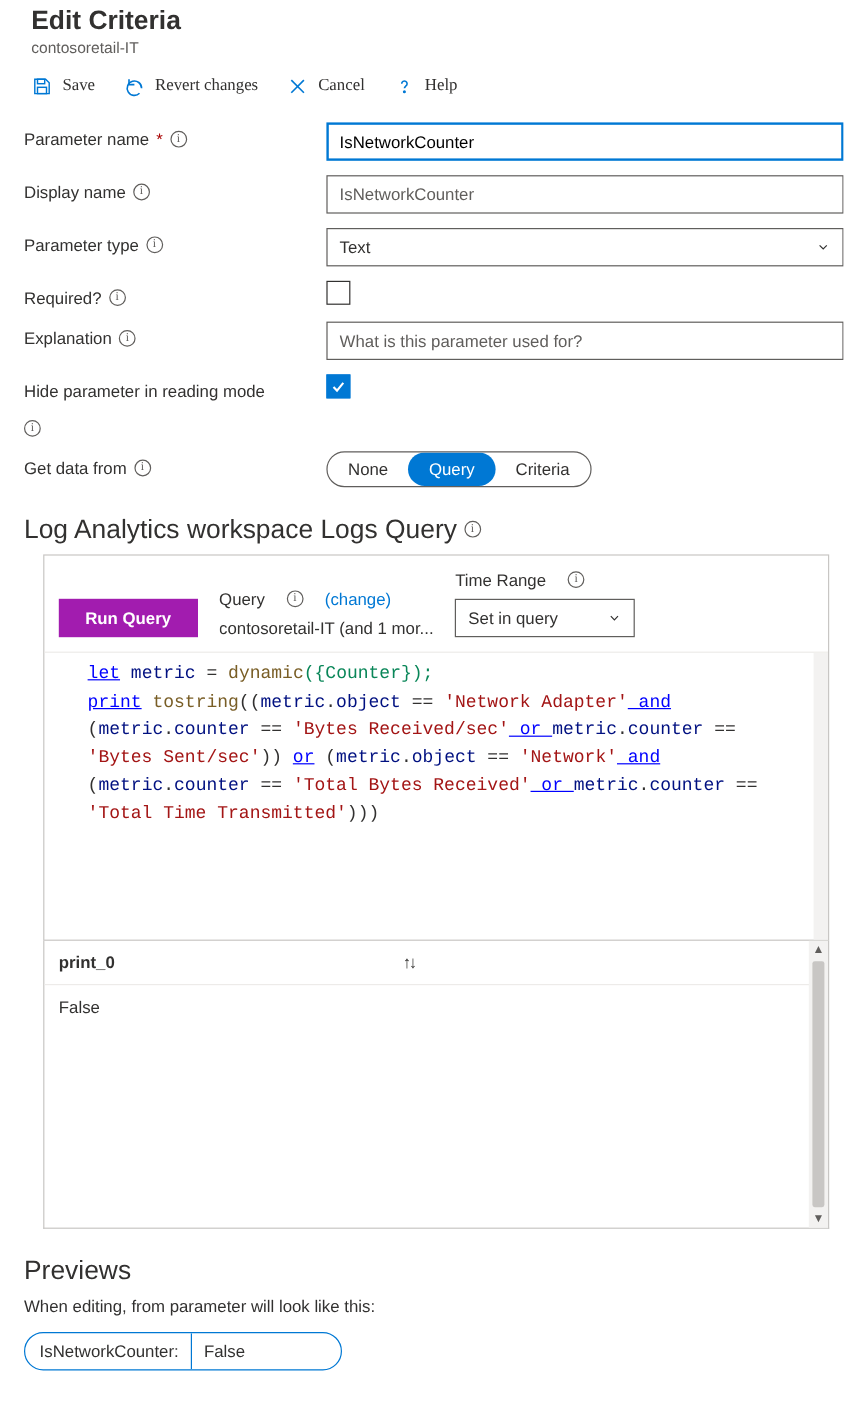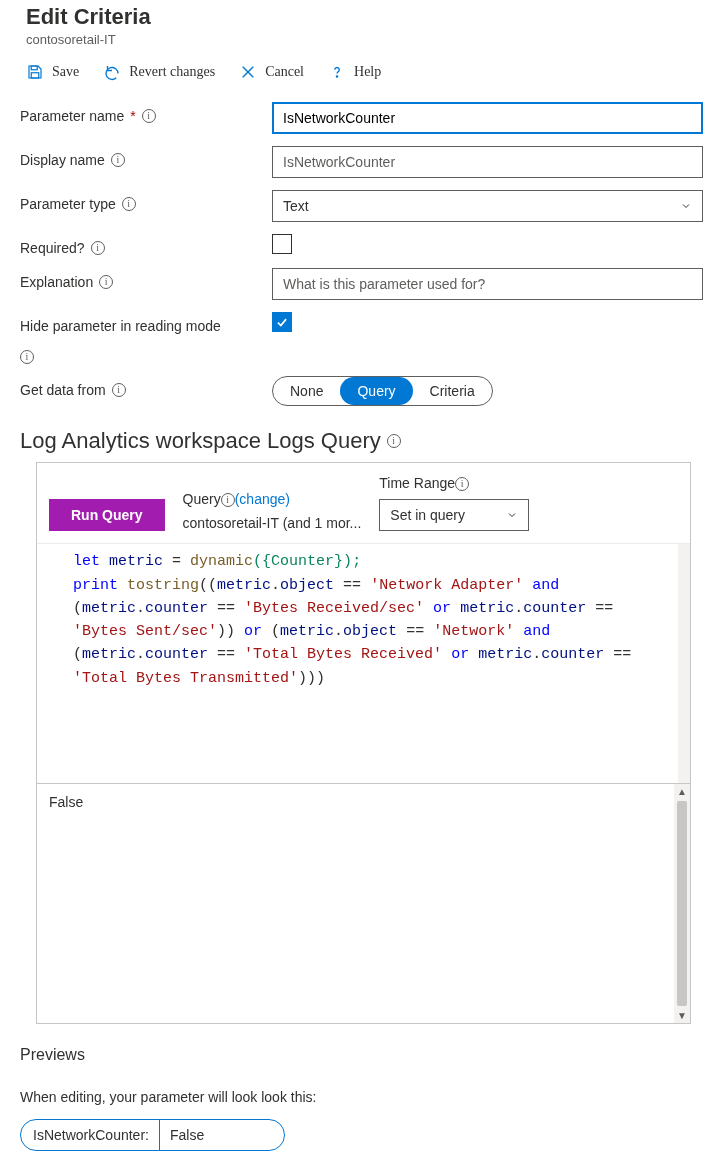--- a/index.html
+++ b/index.html
@@ -139,21 +139,21 @@
     margin: 0 12px 0 36px;
     border:1px solid #c8c6c4;
   }
   .query-toolbar {
     display:flex;
     align-items:flex-end;
     gap: 18px;
     padding: 10px 12px 12px 12px;
   }
   .qt-col { display:flex; flex-direction:column; gap:8px; align-items:flex-start; }
-  .qt-label-row { display:flex; align-items:flex-end; gap:0; font-size:14px; }
+  .qt-label-row { display:flex; align-items:center; gap:18px; font-size:14px; }
   .run-btn {
     background:#a21caf; color:#fff; border:none;
     height:32px; padding:0 22px; font-size:14px; font-weight:600; cursor:pointer;
   }
   .scope-text { font-size:14px; color:#323130; max-width:185px; white-space:nowrap; overflow:hidden; text-overflow:ellipsis;}
   .link { color:#0078d4; cursor:pointer; }
   .time-select {
     height:32px; border:1px solid #605e5c; display:flex; align-items:center; justify-content:space-between;
     padding:0 10px; min-width:150px; cursor:pointer;text-align:center;
   }
@@ -164,21 +164,21 @@
     padding: 6px 10px 40px 36px;
     white-space: pre-wrap;
     word-break: break-word;
     min-height: 240px;
     border-top:1px solid #edebe9;
     position:relative;
   }
   .code-scroll-stub {
     position:absolute; right:0; top:0; bottom:0; width:12px; background:#f3f2f1;
   }
-  .kw   { color:#0000ff; }
+  .kw   { color:#0000ff;text-decoration:underline; }
   .ident{ color:#001080; }
   .op   { color:#323130; }
   .fn   { color:#795e26; }
   .str  { color:#a31515; }
   .param{ color:#098658; }
   .dot  { color:#323130; }
   .prop { color:#001080; }
 
   .results-outer {
     margin: 0 12px 0 36px;
@@ -203,21 +203,21 @@
     position:absolute; right:0; top:0; bottom:0; width:16px;
     background:#f3f2f1;
     display:flex; flex-direction:column; justify-content:space-between; align-items:center;
   }
   .vscroll-arrow { font-size:10px; color:#605e5c; padding:2px 0;}
   .vscroll-thumb { width:10px; background:#c8c6c4; flex:1; margin:2px 0; border-radius:2px;}
 
   .previews {
     padding: 22px 0 0 20px;
   }
-  .previews-title { font-size:16px; font-weight:400; margin-bottom:25px;}
+  .previews-title { font-size:22px; font-weight:400; margin-bottom:8px;}
   .previews-note { font-size:14px; margin-bottom:14px;}
   .preview-pill {
     display:inline-flex; align-items:stretch;
     border:1px solid #0078d4; border-radius:16px;
     height:32px; overflow:hidden;
   }
   .preview-pill .pp-label {
     display:flex; align-items:center; padding:0 10px 0 12px; color:#323130;
   }
   .preview-pill .pp-value {
@@ -396,36 +396,40 @@
             </svg>
         </div>
       </div>
     </div>
 
     <div class="code-block"><span class="kw">let</span> <span class="ident">metric</span> <span class="op">=</span> <span class="fn">dynamic</span><span class="param">({Counter});</span>
 <span class="kw">print</span> <span class="fn">tostring</span><span class="op">((</span><span class="ident">metric</span><span class="dot">.</span><span class="prop">object</span><span class="op"> == </span><span class="str">'Network Adapter'</span><span class="kw"> and</span>
 <span class="op">(</span><span class="ident">metric</span><span class="dot">.</span><span class="prop">counter</span><span class="op"> == </span><span class="str">'Bytes Received/sec'</span><span class="kw"> or </span><span class="ident">metric</span><span class="dot">.</span><span class="prop">counter</span><span class="op"> == </span>
 <span class="str">'Bytes Sent/sec'</span><span class="op">)) </span><span class="kw">or</span><span class="op"> (</span><span class="ident">metric</span><span class="dot">.</span><span class="prop">object</span><span class="op"> == </span><span class="str">'Network'</span><span class="kw"> and</span>
 <span class="op">(</span><span class="ident">metric</span><span class="dot">.</span><span class="prop">counter</span><span class="op"> == </span><span class="str">'Total Bytes Received'</span><span class="kw"> or </span><span class="ident">metric</span><span class="dot">.</span><span class="prop">counter</span><span class="op"> == </span>
-<span class="str">'Total Bytes Transmitted'</span><span class="op">)))</span><div class="code-scroll-stub"></div></div>
+<span class="str">'Total Time Transmitted'</span><span class="op">)))</span><div class="code-scroll-stub"></div></div>
   </div>
 
   <div class="results-outer">
+    <div class="results-header">
+      <span>print_0</span>
+      <span class="sort-icon">↑↓</span>
+    </div>
     <div class="results-body">
       <span>False</span>
     </div>
     <div class="vscroll">
       <span class="vscroll-arrow">▲</span>
       <div class="vscroll-thumb"></div>
       <span class="vscroll-arrow">▼</span>
     </div>
   </div>
 
   <div class="previews">
     <div class="previews-title">Previews</div>
-    <div class="previews-note">When editing, your parameter will look look this:</div>
+    <div class="previews-note">When editing, from parameter will look like this:</div>
     <div class="preview-pill">
       <span class="pp-label">IsNetworkCounter:</span>
       <span class="pp-value">False</span>
     </div>
   </div>
 
 </div>
 
 </body></html>

